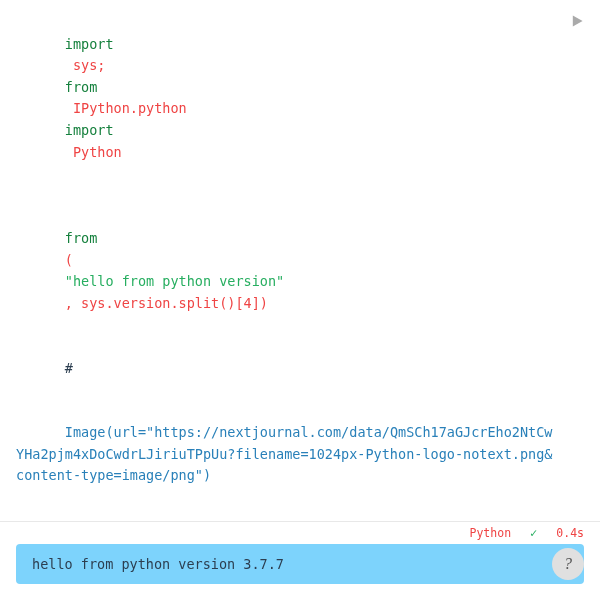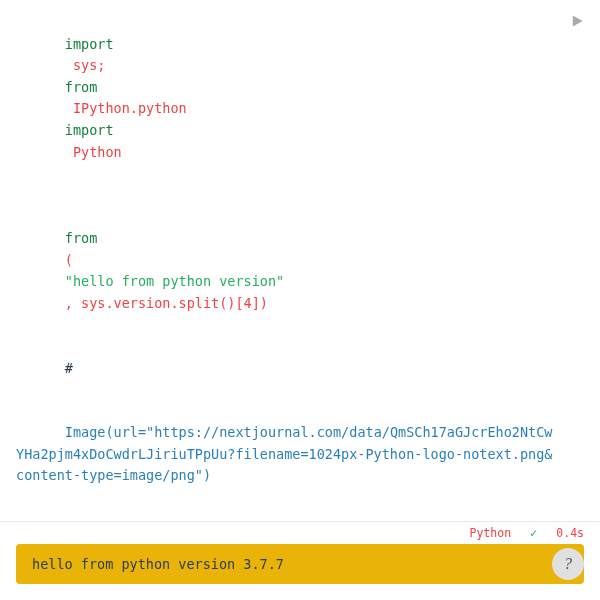--- a/index.html
+++ b/index.html
@@ -67,21 +67,21 @@
       gap: 19px;
       background: #ffffff;
     }
 
     .check-icon {
       color: #27ae60;
       font-size: 12px;
     }
 
     .output-area {
-      background: #eab308;
+      background: #7dd3fc;
       border-radius: 4px;
       margin: 0 16px 24px 16px;
       padding: 12px 16px;
       font-size: 13.5px;
       color: #2c3e50;
       position: relative;
     }
 
     .output-collapse {
       display: flex;

